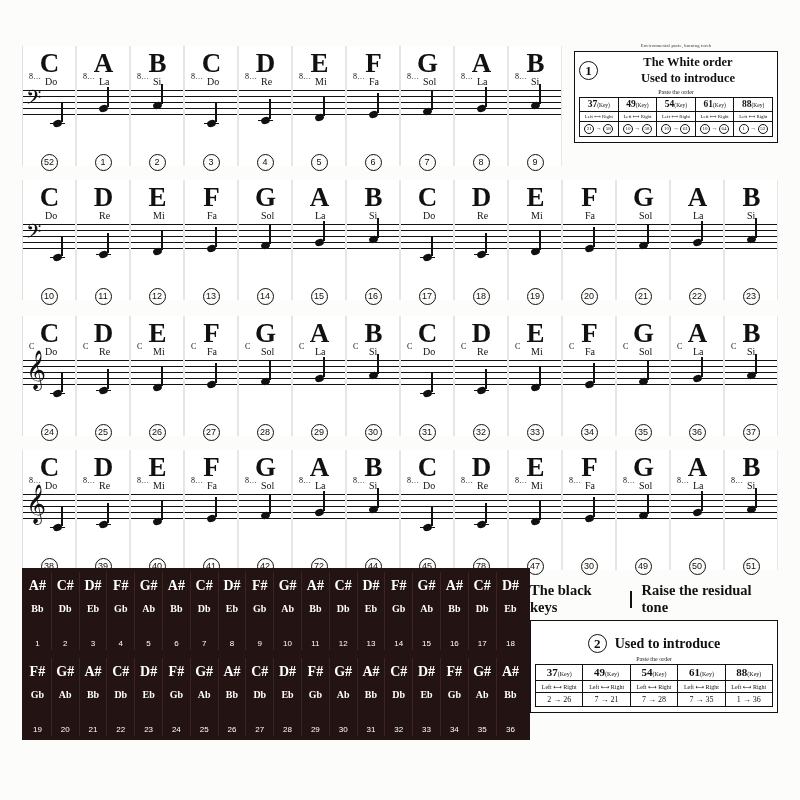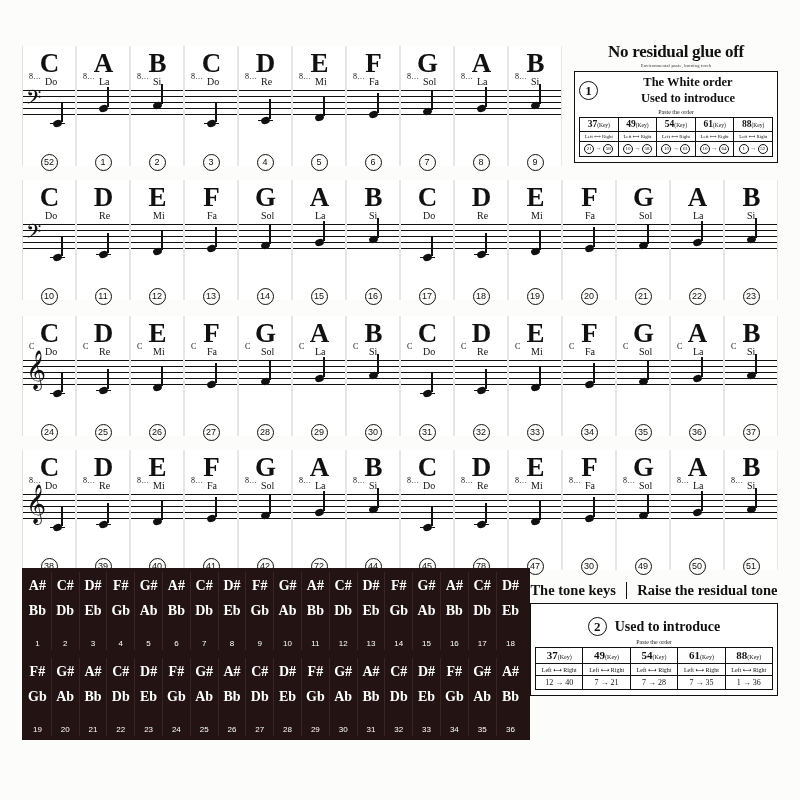--- a/index.html
+++ b/index.html
@@ -147,21 +147,21 @@
   .bsharp {
     font-family: "Liberation Serif", serif;
     font-weight: bold;
     font-size: 14px;
     margin-top: 7px;
     line-height: 1;
   }
   .bflat {
     font-family: "Liberation Serif", serif;
     font-weight: bold;
-    font-size: 14px;
+    font-size: 10px;
     margin-top: 11px;
     line-height: 1;
   }
   .bnum {
     position: absolute;
     bottom: 2px; left: 0; right: 0;
     font-size: 8px;
     font-family: "Liberation Sans", sans-serif;
     color: #fff;
   }
@@ -1405,21 +1405,20 @@
         </div>
         <div class="bcell">
           <div class="bsharp">A#</div>
           <div class="bflat">Bb</div>
           <div class="bnum">36</div>
         </div>
       </div>
     </div>
 
   <div id="panel1">
-    <div class="panel-title">No residual glue off</div>
     <div class="panel-sub">Environmental paste, burning torch</div>
     <div class="panel-box">
       <div class="headline-row">
         <div class="badge">1</div>
         <div class="headline-col">
           <div class="headline-1">The White order</div>
           <div class="headline-2">Used to introduce</div>
         </div>
       </div>
       <div class="paste-order">Paste the order</div>
@@ -1448,35 +1447,35 @@
             <div class="kname">88<small>(Key)</small></div>
             <div class="lr">Left ⟷ Right</div>
             <div class="rng"><span class="minicirc">1</span> → <span class="minicirc">52</span></div>
           </div>
         </div>
     </div>
   </div>
 
   <div id="panel2">
     <div class="bk-head">
-      <span>The tone keys</span>
+      <span>The black keys</span>
       <span class="divider"></span>
       <span>Raise the residual tone</span>
     </div>
     <div class="p2-box">
       <div class="p2-row">
         <div class="badge">2</div>
         <div class="p2-title">Used to introduce</div>
       </div>
       <div class="paste-order">Paste the order</div>
       <div class="keytable big" id="panel2-table">
           <div class="keycol">
             <div class="kname">37<small>(Key)</small></div>
             <div class="lr">Left ⟷ Right</div>
-            <div class="rng">12 → 40</div>
+            <div class="rng">2 → 26</div>
           </div>
           <div class="keycol">
             <div class="kname">49<small>(Key)</small></div>
             <div class="lr">Left ⟷ Right</div>
             <div class="rng">7 → 21</div>
           </div>
           <div class="keycol">
             <div class="kname">54<small>(Key)</small></div>
             <div class="lr">Left ⟷ Right</div>
             <div class="rng">7 → 28</div>

